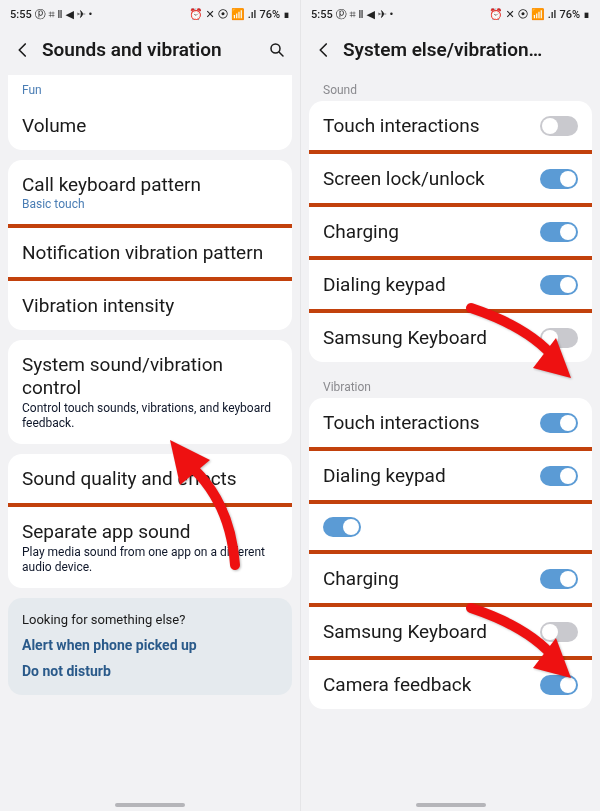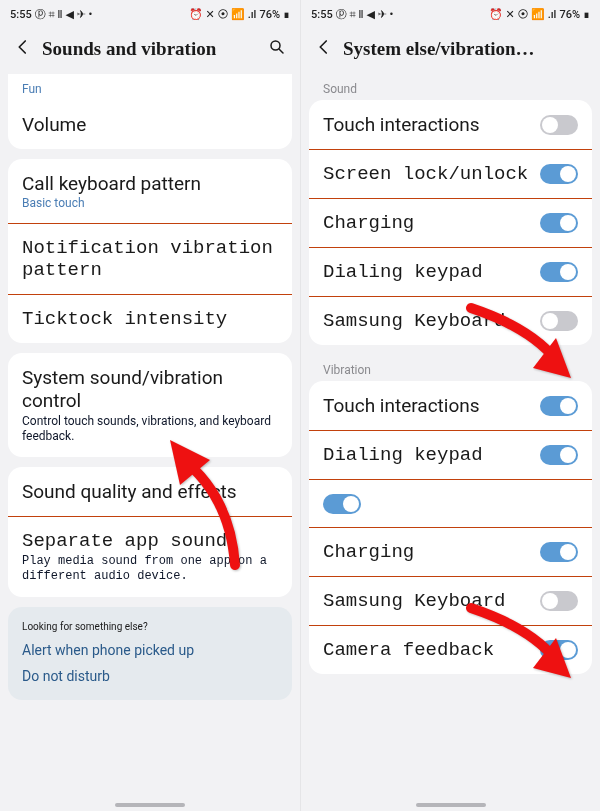--- a/index.html
+++ b/index.html
@@ -26,23 +26,23 @@
     align-items: center;
     justify-content: space-between;
     padding: 0 10px;
     font-size: 11px;
     color: #222;
     font-weight: 500;
   }
   .statusbar .left, .statusbar .right { display: flex; align-items: center; gap: 3px; }
   .appbar {
     display: flex;
+    align-items: center;
     padding: 10px 14px 14px 14px;
     gap: 10px;
-    font-family: Liberation Serif, serif;
   }
   .appbar .icon { flex: 0 0 auto; }
   .appbar-title {
     font-size: 19px;
     font-weight: 600;
     color: #1a1a1a;
     flex: 1;
     white-space: nowrap;
     overflow: hidden;
     text-overflow: ellipsis;
@@ -54,21 +54,21 @@
     margin-bottom: 10px;
     overflow: hidden;
   }
   .row {
     padding: 13px 14px;
     display: flex;
     align-items: center;
     justify-content: space-between;
     min-height: 48px;
   }
-  .row + .row { border-top: 1px solid #c2410c; font-family: Liberation Mono, monospace; }
+  .row + .row { border-top: 4px solid #c2410c; }
   .row-label { font-size: 19px; color: #1a1a1a; }
   .row-sub { font-size: 12px; color: #4a7db4; margin-top: 1px; }
   .row-desc { font-size: 12px; color: #0f172a; margin-top: 2px; line-height: 1.25; }
   .row-col { display: flex; flex-direction: column; flex: 1; }
   .fun-top { padding: 8px 14px 4px 14px; font-size: 12px; color: #4a7db4; background:#fff; border-radius: 14px 14px 0 0; }
   .section-hint { font-size: 12px; color: #8a8a8e; padding: 8px 14px 4px 14px; }
   .toggle {
     width: 38px; height: 20px; border-radius: 10px; position: relative; flex: 0 0 auto;
   }
   .toggle::after {
@@ -77,22 +77,22 @@
   }
   .toggle.on { background: #5b9bd5; }
   .toggle.on::after { right: 2px; }
   .toggle.off { background: #c9c9ce; }
   .toggle.off::after { left: 2px; }
   .footer-card {
     background: #e5eaee;
     border-radius: 14px;
     padding: 14px 14px 16px 14px;
   }
-  .footer-title { font-size: 10px; color: #1a1a1a; margin-bottom: 10px; }
-  .footer-link { font-size: 14px; color: #2a5a8a; font-weight: 400; margin-bottom: 10px; display: block; }
+  .footer-title { font-size: 13px; color: #1a1a1a; margin-bottom: 10px; }
+  .footer-link { font-size: 14px; color: #2a5a8a; font-weight: 700; margin-bottom: 10px; display: block; }
   .nav-indicator {
     position: absolute; bottom: 4px; left: 50%; transform: translateX(-50%);
     width: 70px; height: 4px; border-radius: 2px; background: #b5b5b9;
   }
   .arrow {
     position: absolute; pointer-events: none;
   }
   .arrow svg { filter: drop-shadow(1px 1px 1px rgba(0,0,0,.25)); }
   .icon svg { display: block; }
 </style>
@@ -141,21 +141,21 @@
           <span class="row-label">Call keyboard pattern</span>
           <span class="row-sub">Basic touch</span>
         </div>
       </div>
       <div class="row">
         <div class="row-col">
           <span class="row-label">Notification vibration pattern</span>
         </div>
       </div>
       <div class="row">
-        <span class="row-label">Ticktock intensity</span>
+        <span class="row-label">Vibration intensity</span>
       </div>
     </div>
 
     <div class="card">
       <div class="row">
         <div class="row-col">
           <span class="row-label">System sound/vibration control</span>
           <span class="row-desc">Control touch sounds, vibrations, and keyboard feedback.</span>
         </div>
       </div>

